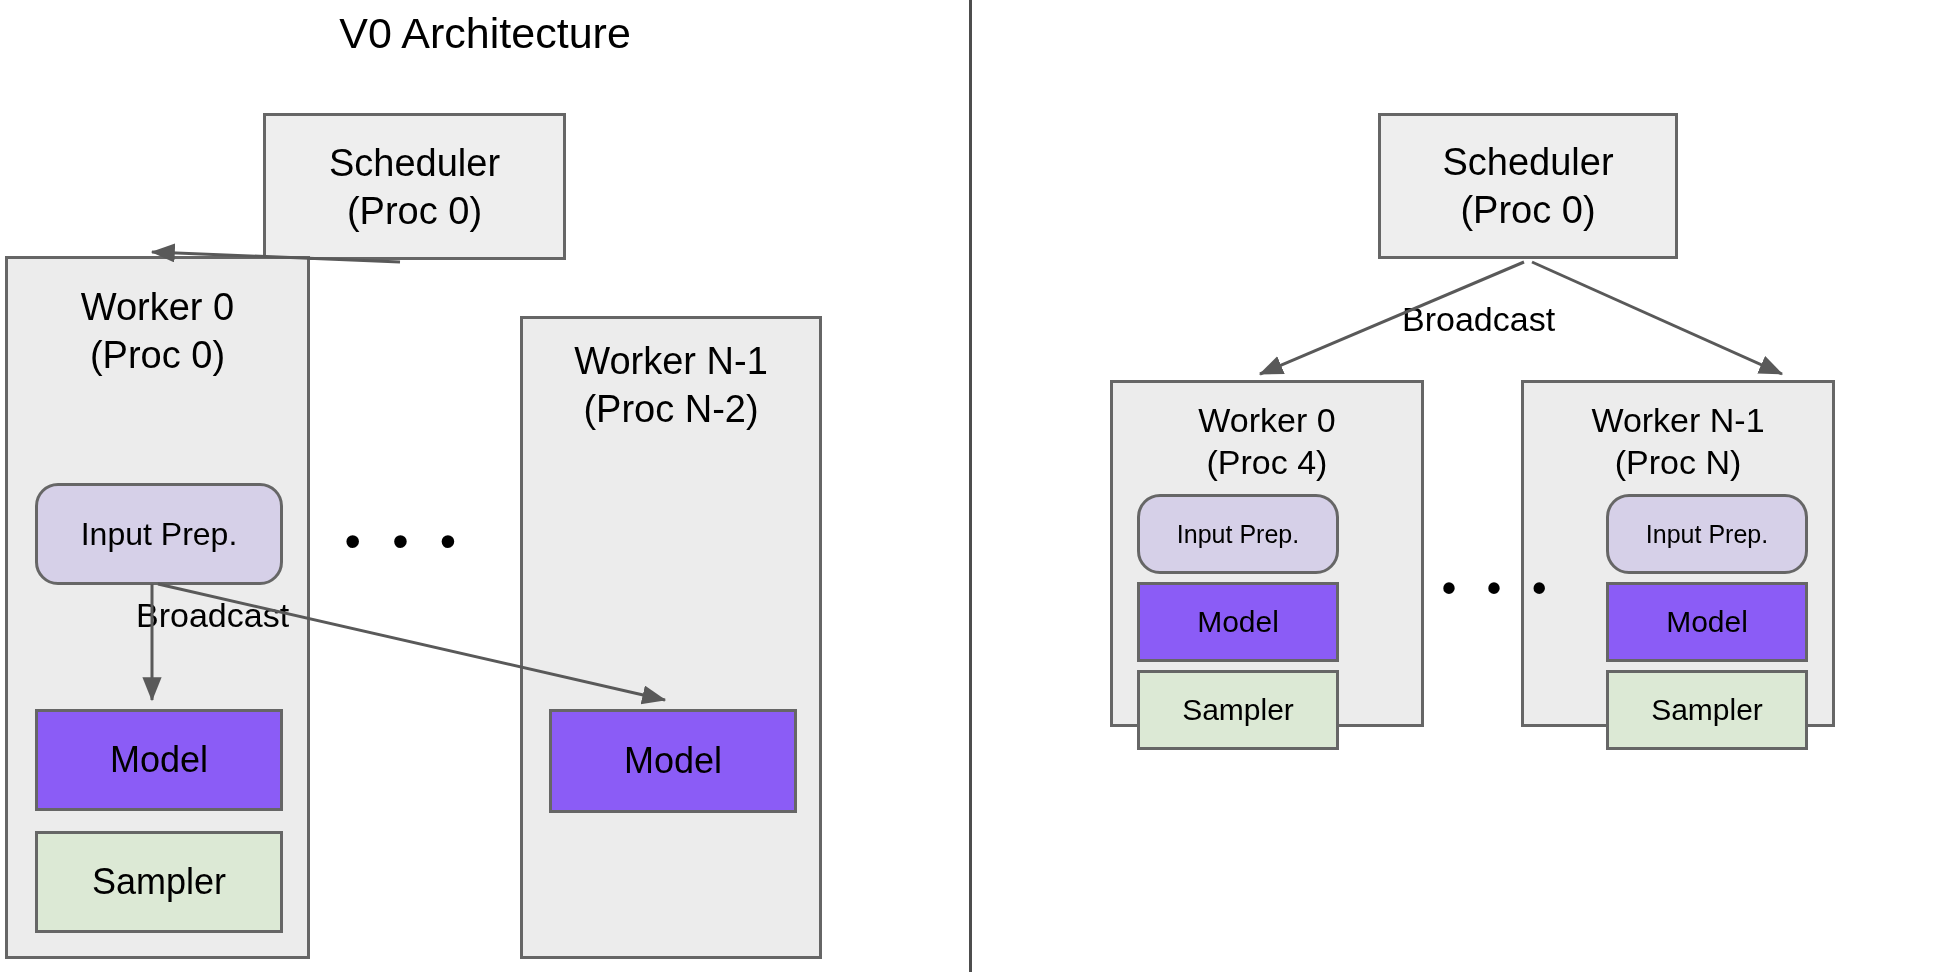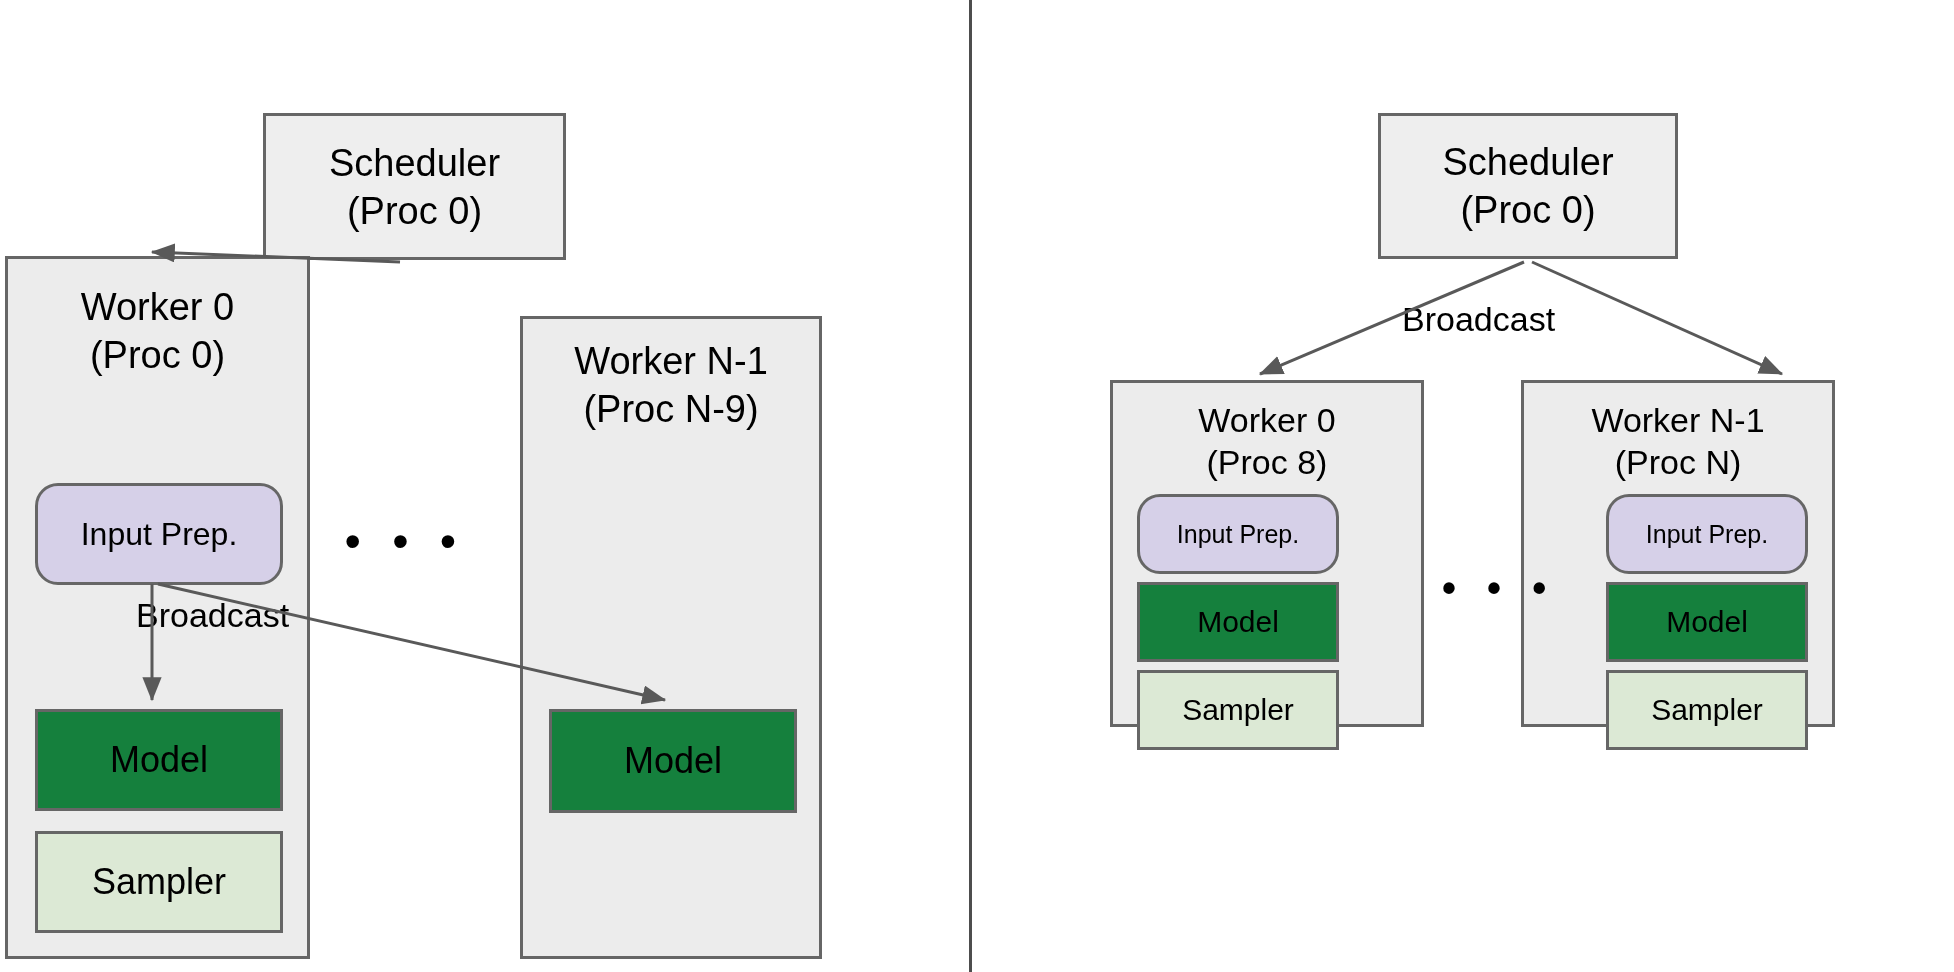--- a/index.html
+++ b/index.html
@@ -70,21 +70,21 @@
     position: absolute;
     box-sizing: border-box;
     border: 3px solid #666666;
     display: flex;
     align-items: center;
     justify-content: center;
     text-align: center;
     color: #000000;
   }
   .sub-input { background: #d6d0e8; border-radius: 23px; }
-  .sub-model { background: #15803d; }
+  .sub-model { background: #8b5cf6; }
   .sub-sampler { background: #dce9d5; }
 
   .edge-label {
     position: absolute;
     color: #000000;
     white-space: nowrap;
   }
 
   .ellipsis {
     position: absolute;
@@ -104,20 +104,21 @@
     pointer-events: none;
   }
 </style>
 </head>
 <body>
 
 <div id="page">
 
   <div class="panel" id="panel-v0">
 
+    <div class="panel-title">V0 Architecture</div>
 
     <div class="node" style="left:263px; top:113px; width:303px; height:147px; display:flex; flex-direction:column; align-items:center; justify-content:center; font-size:38px; line-height:48px;">
       <span class="label">Scheduler</span>
       <span class="label">(Proc 0)</span>
     </div>
 
     <div class="node group" style="left:5px; top:256px; width:305px; height:703px;">
       <div class="grouptitle" style="top:24px; font-size:38px; line-height:48px;">
         <span class="label">Worker 0</span>
         <span class="label">(Proc 0)</span>
@@ -129,21 +130,21 @@
         <span>Model</span>
       </div>
       <div class="sub sub-sampler" style="left:27px; top:572px; width:248px; height:102px; font-size:36px;">
         <span>Sampler</span>
       </div>
     </div>
 
     <div class="node group" style="left:520px; top:316px; width:302px; height:643px;">
       <div class="grouptitle" style="top:18px; font-size:38px; line-height:48px;">
         <span class="label">Worker N-1</span>
-        <span class="label">(Proc N-9)</span>
+        <span class="label">(Proc N-2)</span>
       </div>
       <div class="sub sub-model" style="left:26px; top:390px; width:248px; height:104px; font-size:36px;">
         <span>Model</span>
       </div>
     </div>
 
     <div class="ellipsis" style="left:345px; top:516px; font-size:44px;">• • •</div>
 
     <div class="edge-label" style="left:136px; top:596px; font-size:34px;">Broadcast</div>
 
@@ -170,21 +171,21 @@
     <div class="node" style="left:406px; top:113px; width:300px; height:146px; display:flex; flex-direction:column; align-items:center; justify-content:center; font-size:38px; line-height:48px;">
       <span class="label">Scheduler</span>
       <span class="label">(Proc 0)</span>
     </div>
 
     <div class="edge-label" style="left:430px; top:300px; font-size:34px;">Broadcast</div>
 
     <div class="node group" style="left:138px; top:380px; width:314px; height:347px;">
       <div class="grouptitle" style="top:16px; font-size:34px; line-height:42px;">
         <span class="label">Worker 0</span>
-        <span class="label">(Proc 8)</span>
+        <span class="label">(Proc 4)</span>
       </div>
       <div class="sub sub-input" style="left:24px; top:111px; width:202px; height:80px; font-size:25px;">
         <span>Input Prep.</span>
       </div>
       <div class="sub sub-model" style="left:24px; top:199px; width:202px; height:80px; font-size:30px;">
         <span>Model</span>
       </div>
       <div class="sub sub-sampler" style="left:24px; top:287px; width:202px; height:80px; font-size:30px;">
         <span>Sampler</span>
       </div>

